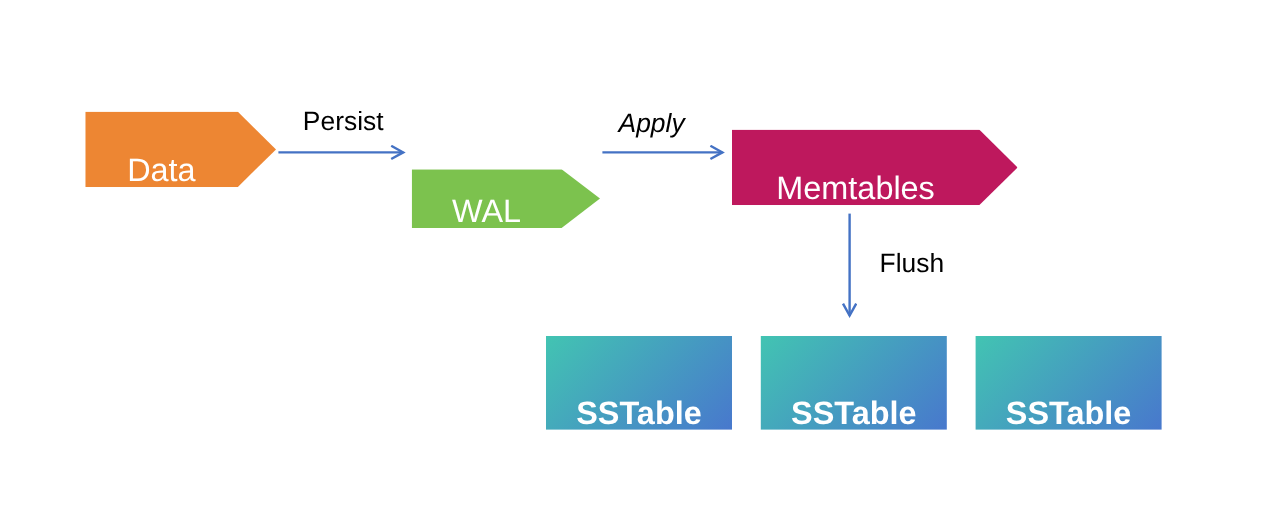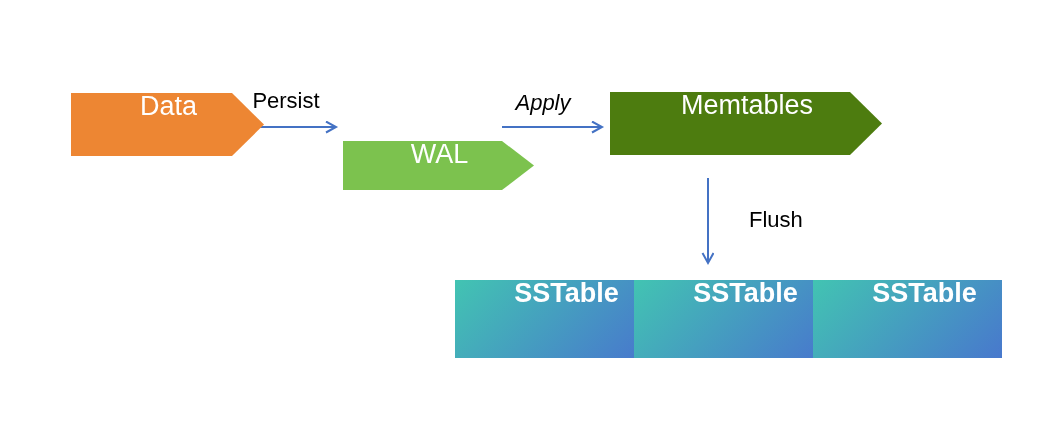--- a/index.html
+++ b/index.html
@@ -1,40 +1,40 @@
 <!DOCTYPE html>
 <html><head>
 <meta charset="utf-8">
 <style>
   html,body{margin:0;padding:0;background:#ffffff;}
   body{font-family:"Liberation Sans", sans-serif;}
   .canvas{position:relative;width:1054px;height:436px;background:#ffffff;overflow:hidden;}
 
   .arrow-layer{position:absolute;left:0;top:0;width:1054px;height:436px;pointer-events:none;}
 
-  .node{position:absolute;display:flex;align-items:flex-start;justify-content:center;
-        color:#ffffff;font-size:27px;line-height:1;padding-left:34px;}
+  .node{position:absolute;display:flex;align-items:flex-end;justify-content:center;
+        color:#ffffff;font-size:27px;line-height:1;}
 
   .pent{clip-path:polygon(0 0, calc(100% - 32px) 0, 100% 50%, calc(100% - 32px) 100%, 0 100%);}
   .pent .lbl{margin-right:32px;}
 
   .node-data{left:71px;top:93px;width:159px;height:63px;background:#ED8633;}
   .node-wal{left:343px;top:93px;width:157px;height:49px;background:#7CC24E;margin-top:48px;}
-  .node-memtables{left:610px;top:92px;width:238px;height:63px;background:#4d7c0f;}
+  .node-memtables{left:610px;top:108px;width:238px;height:63px;background:#be185d;}
 
   .ss{top:280px;width:155px;height:78px;
       background:linear-gradient(135deg,#42C4B2 0%,#4878CD 100%);font-weight:bold;}
   .ss-1{left:455px;}
   .ss-2{left:634px;}
   .ss-3{left:813px;}
 
   .edge-label{position:absolute;color:#000000;font-size:22px;line-height:25px;}
   .lbl-persist{left:236px;top:88px;width:100px;text-align:center;}
   .lbl-apply{left:493px;top:90px;width:100px;text-align:center;font-style:italic;}
-  .lbl-flush{left:733px;top:207px;margin-left:16px;}
+  .lbl-flush{left:733px;top:207px;}
 </style>
 </head>
 <body>
 
 <div class="canvas">
 
   <svg class="arrow-layer" width="1054" height="436" viewBox="0 0 1054 436">
     <defs>
       <marker id="openArrow" markerWidth="16" markerHeight="16" refX="11" refY="6" orient="auto" markerUnits="userSpaceOnUse">
         <path d="M1,0.5 L11,6 L1,11.5" fill="none" stroke="#4472C4" stroke-width="2"></path>

